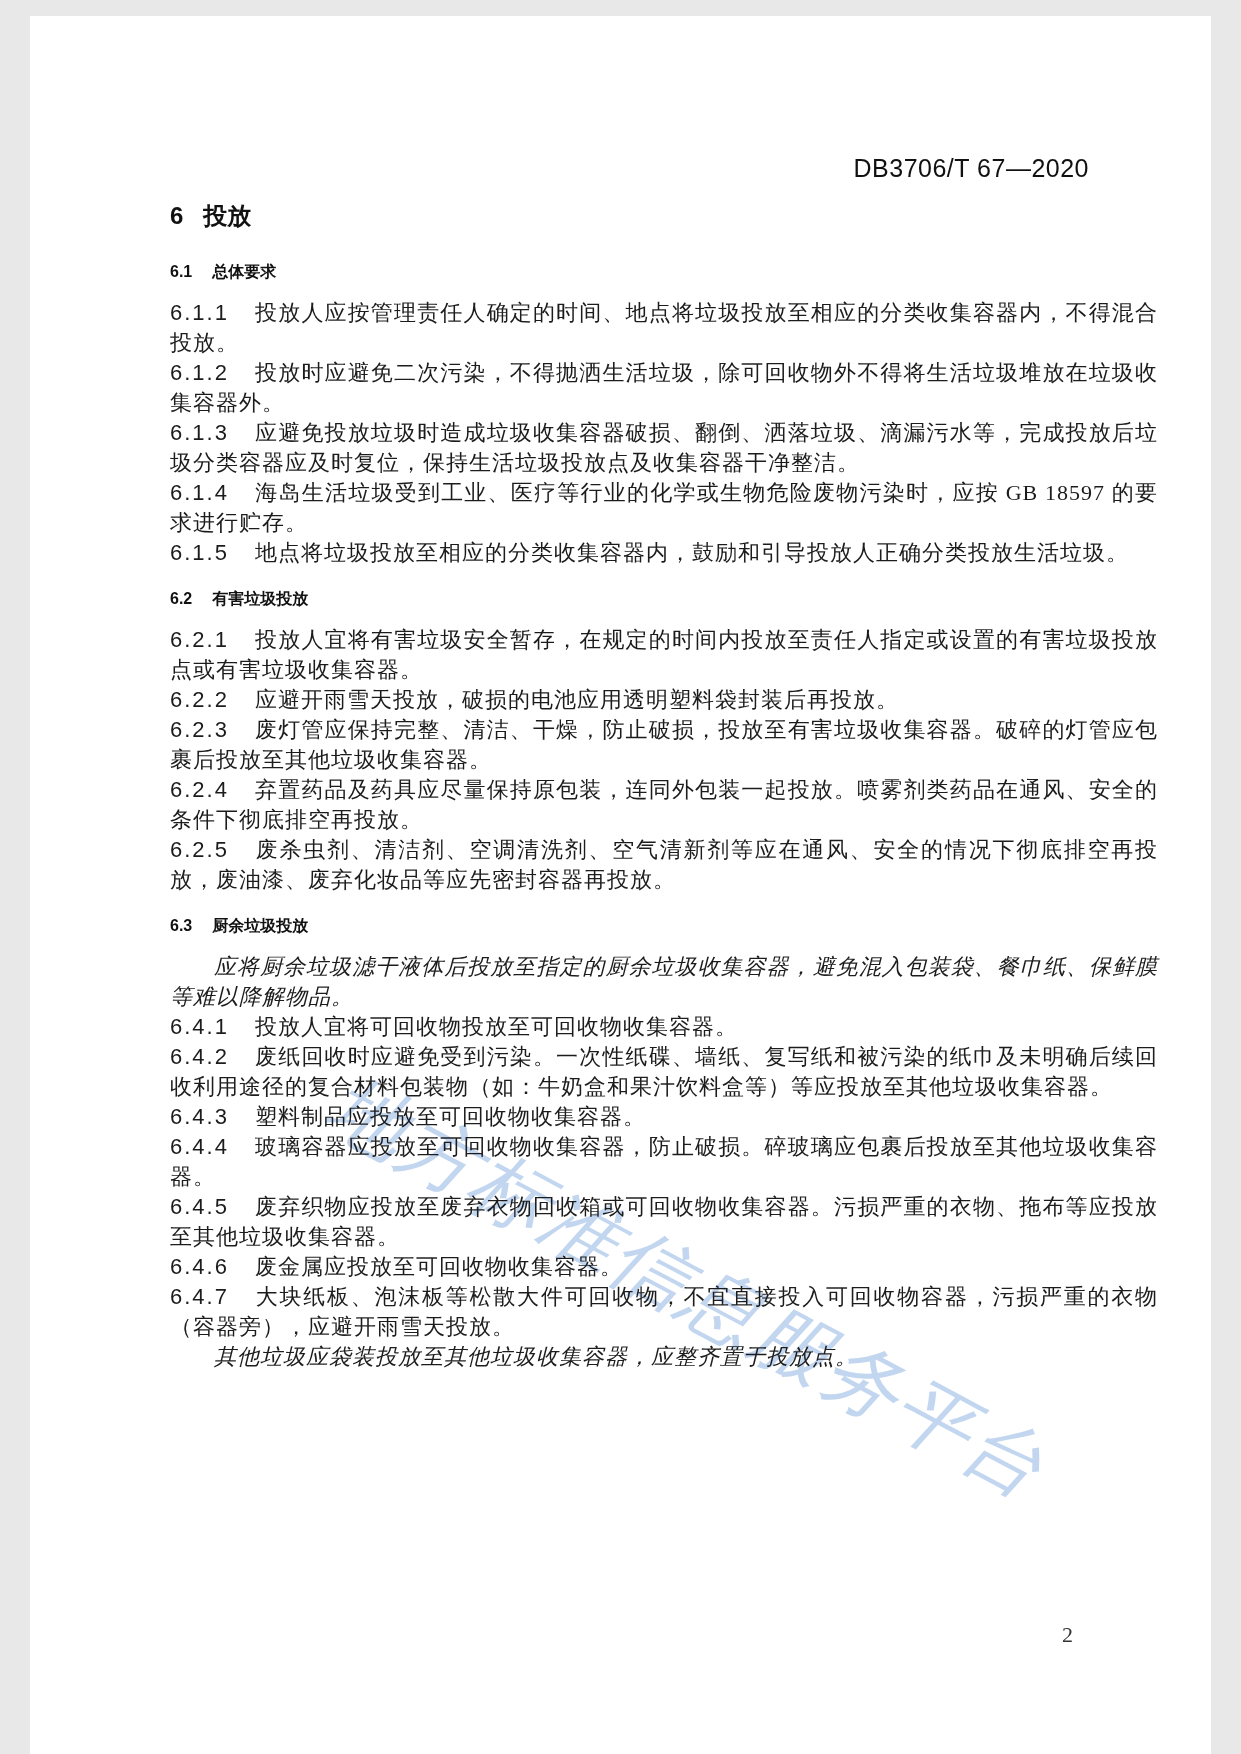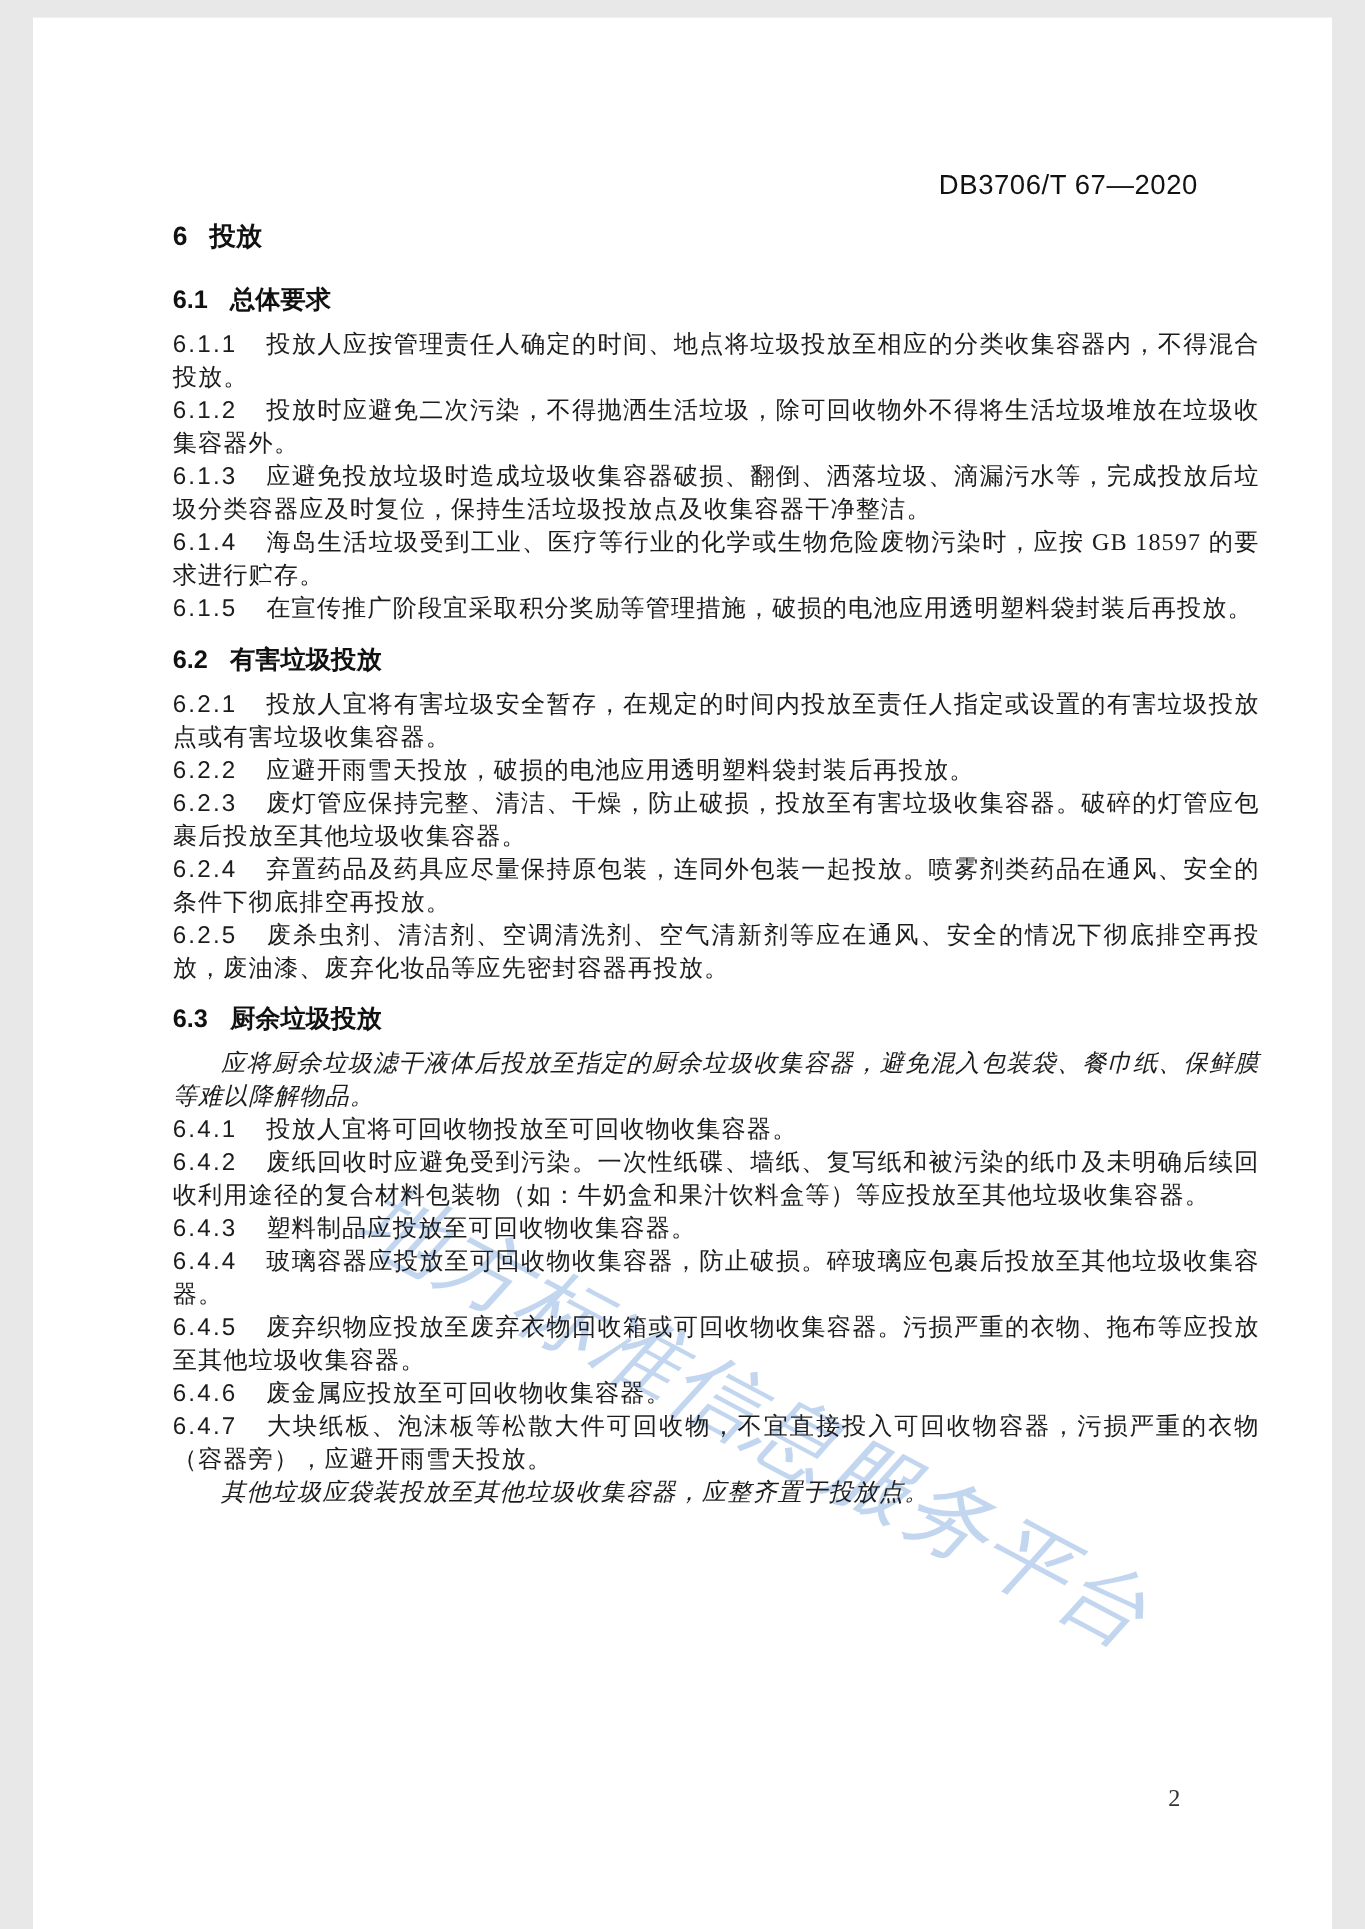--- a/index.html
+++ b/index.html
@@ -15,27 +15,27 @@
   .doc-header {
     position:absolute;
     top:138px; right:122px;
     font-family:"Liberation Sans","DejaVu Sans",sans-serif;
     font-size:25px;
     letter-spacing:0.5px;
     color:#111;
   }
   .content {
     position:absolute;
-    left:127px; top:185px;
+    left:140px; top:185px;
     width:988px;
   }
   .h1, .h2 {
     font-family:"Liberation Sans","DejaVu Sans",sans-serif;
     font-weight:bold;
-    font-size:23px;
+    font-size:16px;
     line-height:30px;
     margin:16px 0 11px 0;
     color:#111;
   }
   .h1 { margin:0 0 26px 0; font-size:24px; }
   .h1 .num, .h2 .num { margin-right:20px; }
   .clause, .para {
     font-size:22px;
     line-height:30px;
     margin:0;
@@ -75,21 +75,21 @@
 <div class="page">
   <div class="doc-header">DB3706/T 67—2020</div>
   <div class="watermark">地方标准信息服务平台</div>
   <div class="content">
       <div class="h1"><span class="num">6</span><span>投放</span></div>
       <div class="h2"><span class="num">6.1</span><span>总体要求</span></div>
       <div class="clause"><span class="num">6.1.1</span><span>投放人应按管理责任人确定的时间、地点将垃圾投放至相应的分类收集容器内，不得混合投放。</span></div>
       <div class="clause"><span class="num">6.1.2</span><span>投放时应避免二次污染，不得抛洒生活垃圾，除可回收物外不得将生活垃圾堆放在垃圾收集容器外。</span></div>
       <div class="clause"><span class="num">6.1.3</span><span>应避免投放垃圾时造成垃圾收集容器破损、翻倒、洒落垃圾、滴漏污水等，完成投放后垃圾分类容器应及时复位，保持生活垃圾投放点及收集容器干净整洁。</span></div>
       <div class="clause"><span class="num">6.1.4</span><span>海岛生活垃圾受到工业、医疗等行业的化学或生物危险废物污染时，应按 GB 18597 的要求进行贮存。</span></div>
-      <div class="clause"><span class="num">6.1.5</span><span>在宣传推广阶段宜采取积分奖励等管理措施，破损的电池应用透明塑料袋封装后再投放。</span></div>
+      <div class="clause"><span class="num">6.1.5</span><span>地点将垃圾投放至相应的分类收集容器内，鼓励和引导投放人正确分类投放生活垃圾。</span></div>
       <div class="h2"><span class="num">6.2</span><span>有害垃圾投放</span></div>
       <div class="clause"><span class="num">6.2.1</span><span>投放人宜将有害垃圾安全暂存，在规定的时间内投放至责任人指定或设置的有害垃圾投放点或有害垃圾收集容器。</span></div>
       <div class="clause"><span class="num">6.2.2</span><span>应避开雨雪天投放，破损的电池应用透明塑料袋封装后再投放。</span></div>
       <div class="clause"><span class="num">6.2.3</span><span>废灯管应保持完整、清洁、干燥，防止破损，投放至有害垃圾收集容器。破碎的灯管应包裹后投放至其他垃圾收集容器。</span></div>
       <div class="clause"><span class="num">6.2.4</span><span>弃置药品及药具应尽量保持原包装，连同外包装一起投放。喷雾剂类药品在通风、安全的条件下彻底排空再投放。</span></div>
       <div class="clause"><span class="num">6.2.5</span><span>废杀虫剂、清洁剂、空调清洗剂、空气清新剂等应在通风、安全的情况下彻底排空再投放，废油漆、废弃化妆品等应先密封容器再投放。</span></div>
       <div class="h2"><span class="num">6.3</span><span>厨余垃圾投放</span></div>
       <div class="para"><span>应将厨余垃圾滤干液体后投放至指定的厨余垃圾收集容器，避免混入包装袋、餐巾纸、保鲜膜等难以降解物品。</span></div>
       <div class="clause"><span class="num">6.4.1</span><span>投放人宜将可回收物投放至可回收物收集容器。</span></div>
       <div class="clause"><span class="num">6.4.2</span><span>废纸回收时应避免受到污染。一次性纸碟、墙纸、复写纸和被污染的纸巾及未明确后续回收利用途径的复合材料包装物（如：牛奶盒和果汁饮料盒等）等应投放至其他垃圾收集容器。</span></div>

